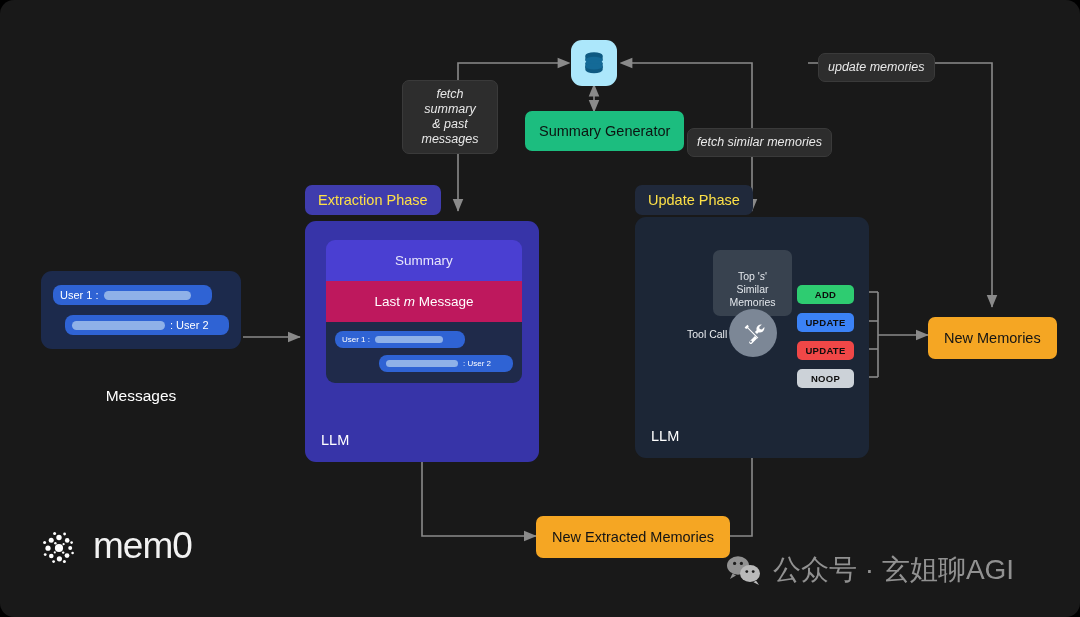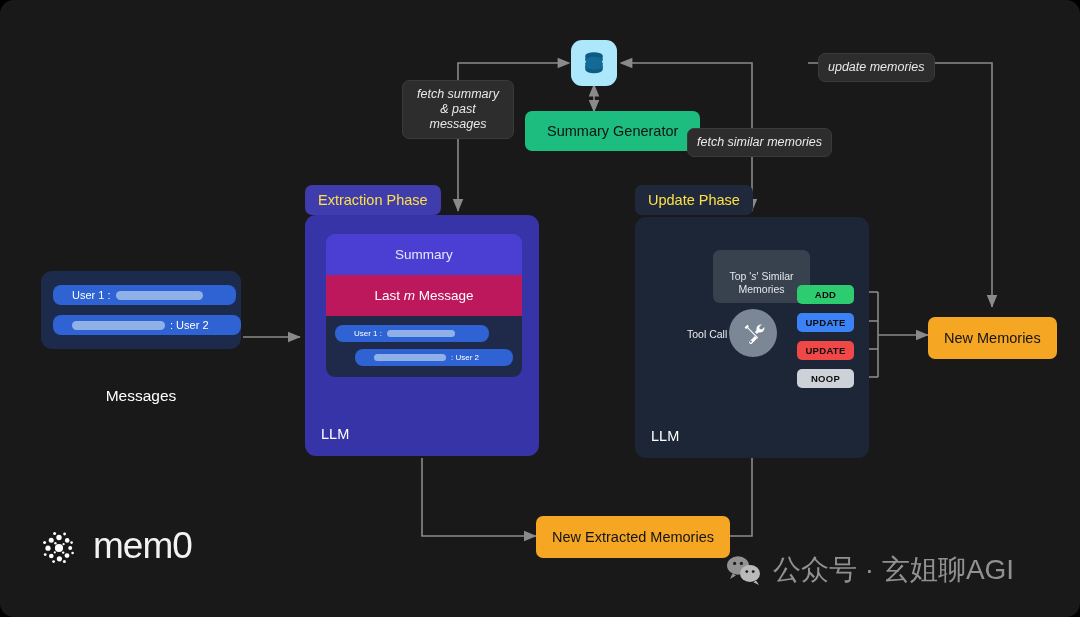--- a/index.html
+++ b/index.html
@@ -39,21 +39,21 @@
     border-radius:11px;
     display:flex;align-items:center;justify-content:center;
   }
 
   
   .summary-gen{
     background:#1cbd7f;
     color:#0c1411;
     border-radius:7px;
     font-size:14.5px;
-    padding:12px 22px;
+    padding:12px 14px;
     text-align:center;
     white-space:nowrap;
   }
 
   
   .phase-chip{
     border-radius:7px;
     font-size:14.5px;
     color:#fde047;
     padding:7px 13px;
@@ -101,21 +101,21 @@
   .msg-body{
     background:#1f2a4a;
     padding:9px 9px 11px 9px;
   }
 
   
   .bubble{
     background:#2f63d4;
     border-radius:8px;
     display:flex;align-items:center;
-    padding:4px 19px;
+    padding:4px 7px;
     gap:5px;
   }
   .bubble .who{color:#ffffff;white-space:nowrap;}
   .bubble .bar{
     background:#8fb1e8;
     border-radius:7px;
     height:8px;
   }
   .bubble.left{justify-content:flex-start;}
   .bubble.right{margin-left:auto;}
@@ -280,21 +280,21 @@
         <path d="M4,5.2 v4.1 a8,3.1 0 0 0 16,0 v-4.1" fill="#0e5a82"></path>
         <ellipse cx="12" cy="9.3" rx="8" ry="3.1" fill="#146a97"></ellipse>
         <path d="M4,12.0 v4.1 a8,3.1 0 0 0 16,0 v-4.1" fill="#0e5a82"></path>
         <ellipse cx="12" cy="12.0" rx="8" ry="3.1" fill="#146a97"></ellipse>
         <path d="M4,15.0 v3.3 a8,3.1 0 0 0 16,0 v-3.3" fill="#0e5a82"></path>
         <ellipse cx="12" cy="15.0" rx="8" ry="3.1" fill="#146a97"></ellipse>
       </svg>
     </div>
   </div>
 
-  <div class="node" style="left:402px;top:80px;width:112px;">
+  <div class="node" style="left:402px;top:80px;width:96px;">
     <div class="pill">fetch summary
 &amp; past messages</div>
   </div>
 
   <div class="node" style="left:525px;top:111px;">
     <div class="summary-gen">Summary Generator</div>
   </div>
 
   <div class="node" style="left:687px;top:128px;">
     <div class="pill" style="white-space:nowrap;">fetch similar memories</div>
@@ -315,21 +315,21 @@
         <span class="who">: User 2</span>
       </div>
     </div>
     <div class="messages-caption">Messages</div>
   </div>
 
   <div class="node" style="left:305px;top:185px;">
     <div class="phase-chip extraction">Extraction Phase</div>
   </div>
 
-  <div class="panel extraction" style="left:305px;top:215px;width:234px;height:241px;">
+  <div class="panel extraction" style="left:305px;top:221px;width:234px;height:241px;">
     <div class="msg-card">
       <div class="msg-sum">Summary</div>
       <div class="msg-last">
         <span>Last </span><em>m</em><span> Message</span>
       </div>
       <div class="msg-body">
         <div class="bubble left">
           <span class="who">User 1 :</span>
           <span class="bar"></span>
         </div>
@@ -343,21 +343,21 @@
   </div>
 
   <div class="node" style="left:635px;top:185px;">
     <div class="phase-chip update">Update Phase</div>
   </div>
 
   <div class="panel update" style="left:635px;top:217px;width:234px;height:241px;">
     <div class="panel-llm">LLM</div>
   </div>
 
-  <div class="node" style="left:713px;top:250px;width:97px;">
+  <div class="node" style="left:713px;top:250px;width:79px;">
     <div class="topk">
       <span>Top '</span><em>s</em><span>' Similar
 Memories</span>
     </div>
   </div>
 
   <div class="node" style="left:729px;top:309px;">
     <div class="toolcall-circle">
       <svg width="27" height="27" viewBox="0 0 24 24">
         <g fill="#ffffff">

